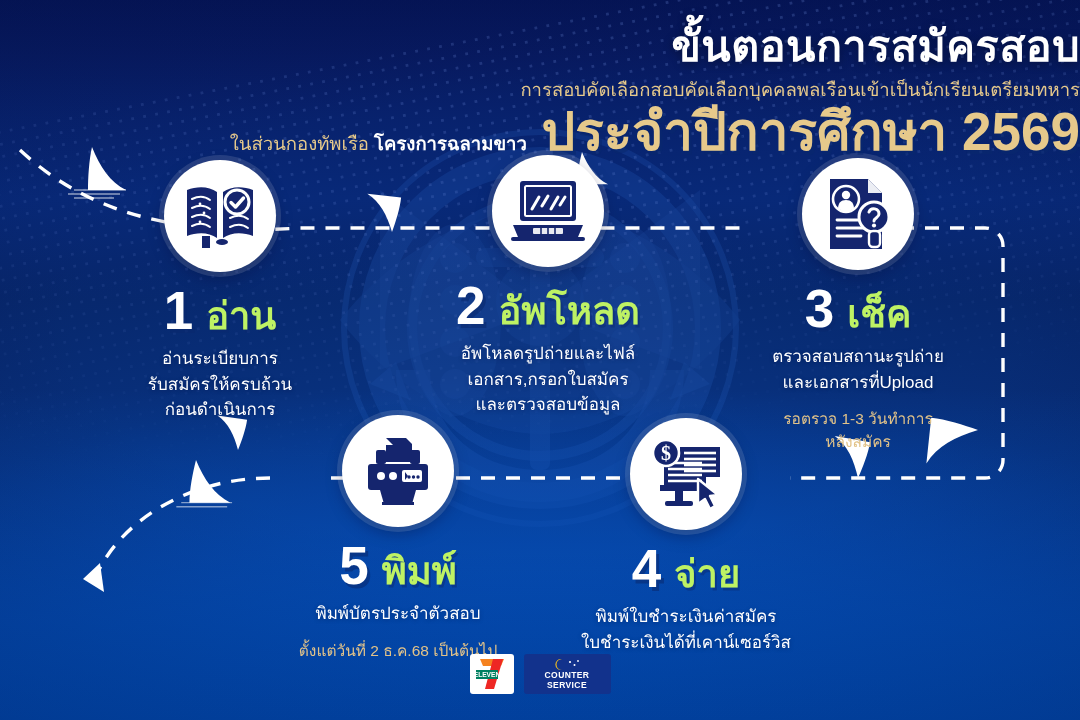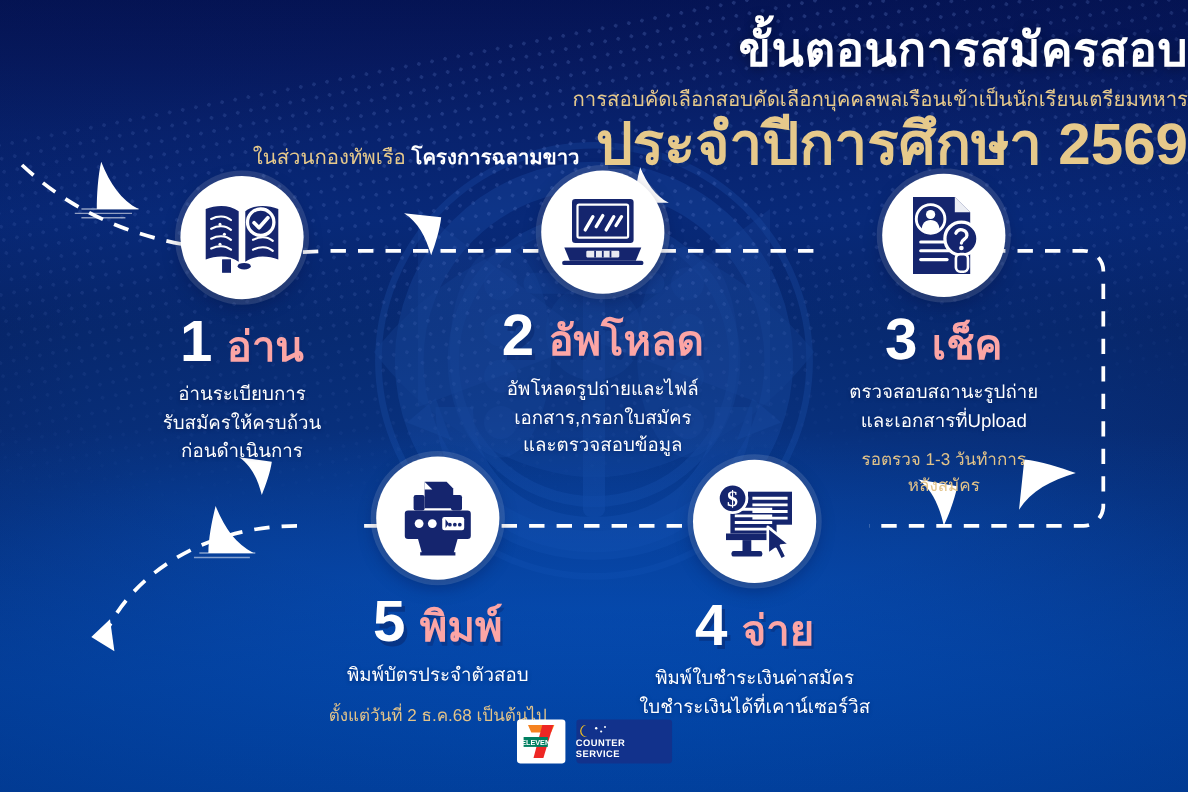--- a/index.html
+++ b/index.html
@@ -104,21 +104,21 @@
     white-space:nowrap;
   }
   .num{
     color:#ffffff;
     font-size:53px;
     font-weight:700;
     line-height:1;
     text-shadow:3px 4px 0 rgba(10,40,110,.55);
   }
   .word{
-    color:#fca5a5;
+    color:#bef264;
     font-size:38px;
     font-weight:700;
     line-height:1;
     text-shadow:2px 3px 0 rgba(10,40,110,.45);
     text-align:right;
   }
   .desc{
     margin-top:9px;
     color:#ffffff;
     font-size:17px;
@@ -145,21 +145,21 @@
     position:absolute;left:0;right:0;bottom:26px;
     display:flex;justify-content:center;align-items:center;gap:10px;
     z-index:6;
   }
   .logo7{
     width:44px;height:40px;background:#ffffff;border-radius:3px;
     display:flex;align-items:center;justify-content:center;
   }
   .logocs{
     width:87px;height:40px;background:#12328c;border-radius:3px;
-    display:flex;flex-direction:column;justify-content:center;
+    display:flex;flex-direction:column;align-items:center;justify-content:center;
     gap:1px;
   }
   .cs-line{
     color:#ffffff;font-size:8.5px;font-weight:700;letter-spacing:.4px;line-height:1.05;
   }
   .cs-moon{height:11px;display:block;}
 </style>
 </head>
 <body>
 

